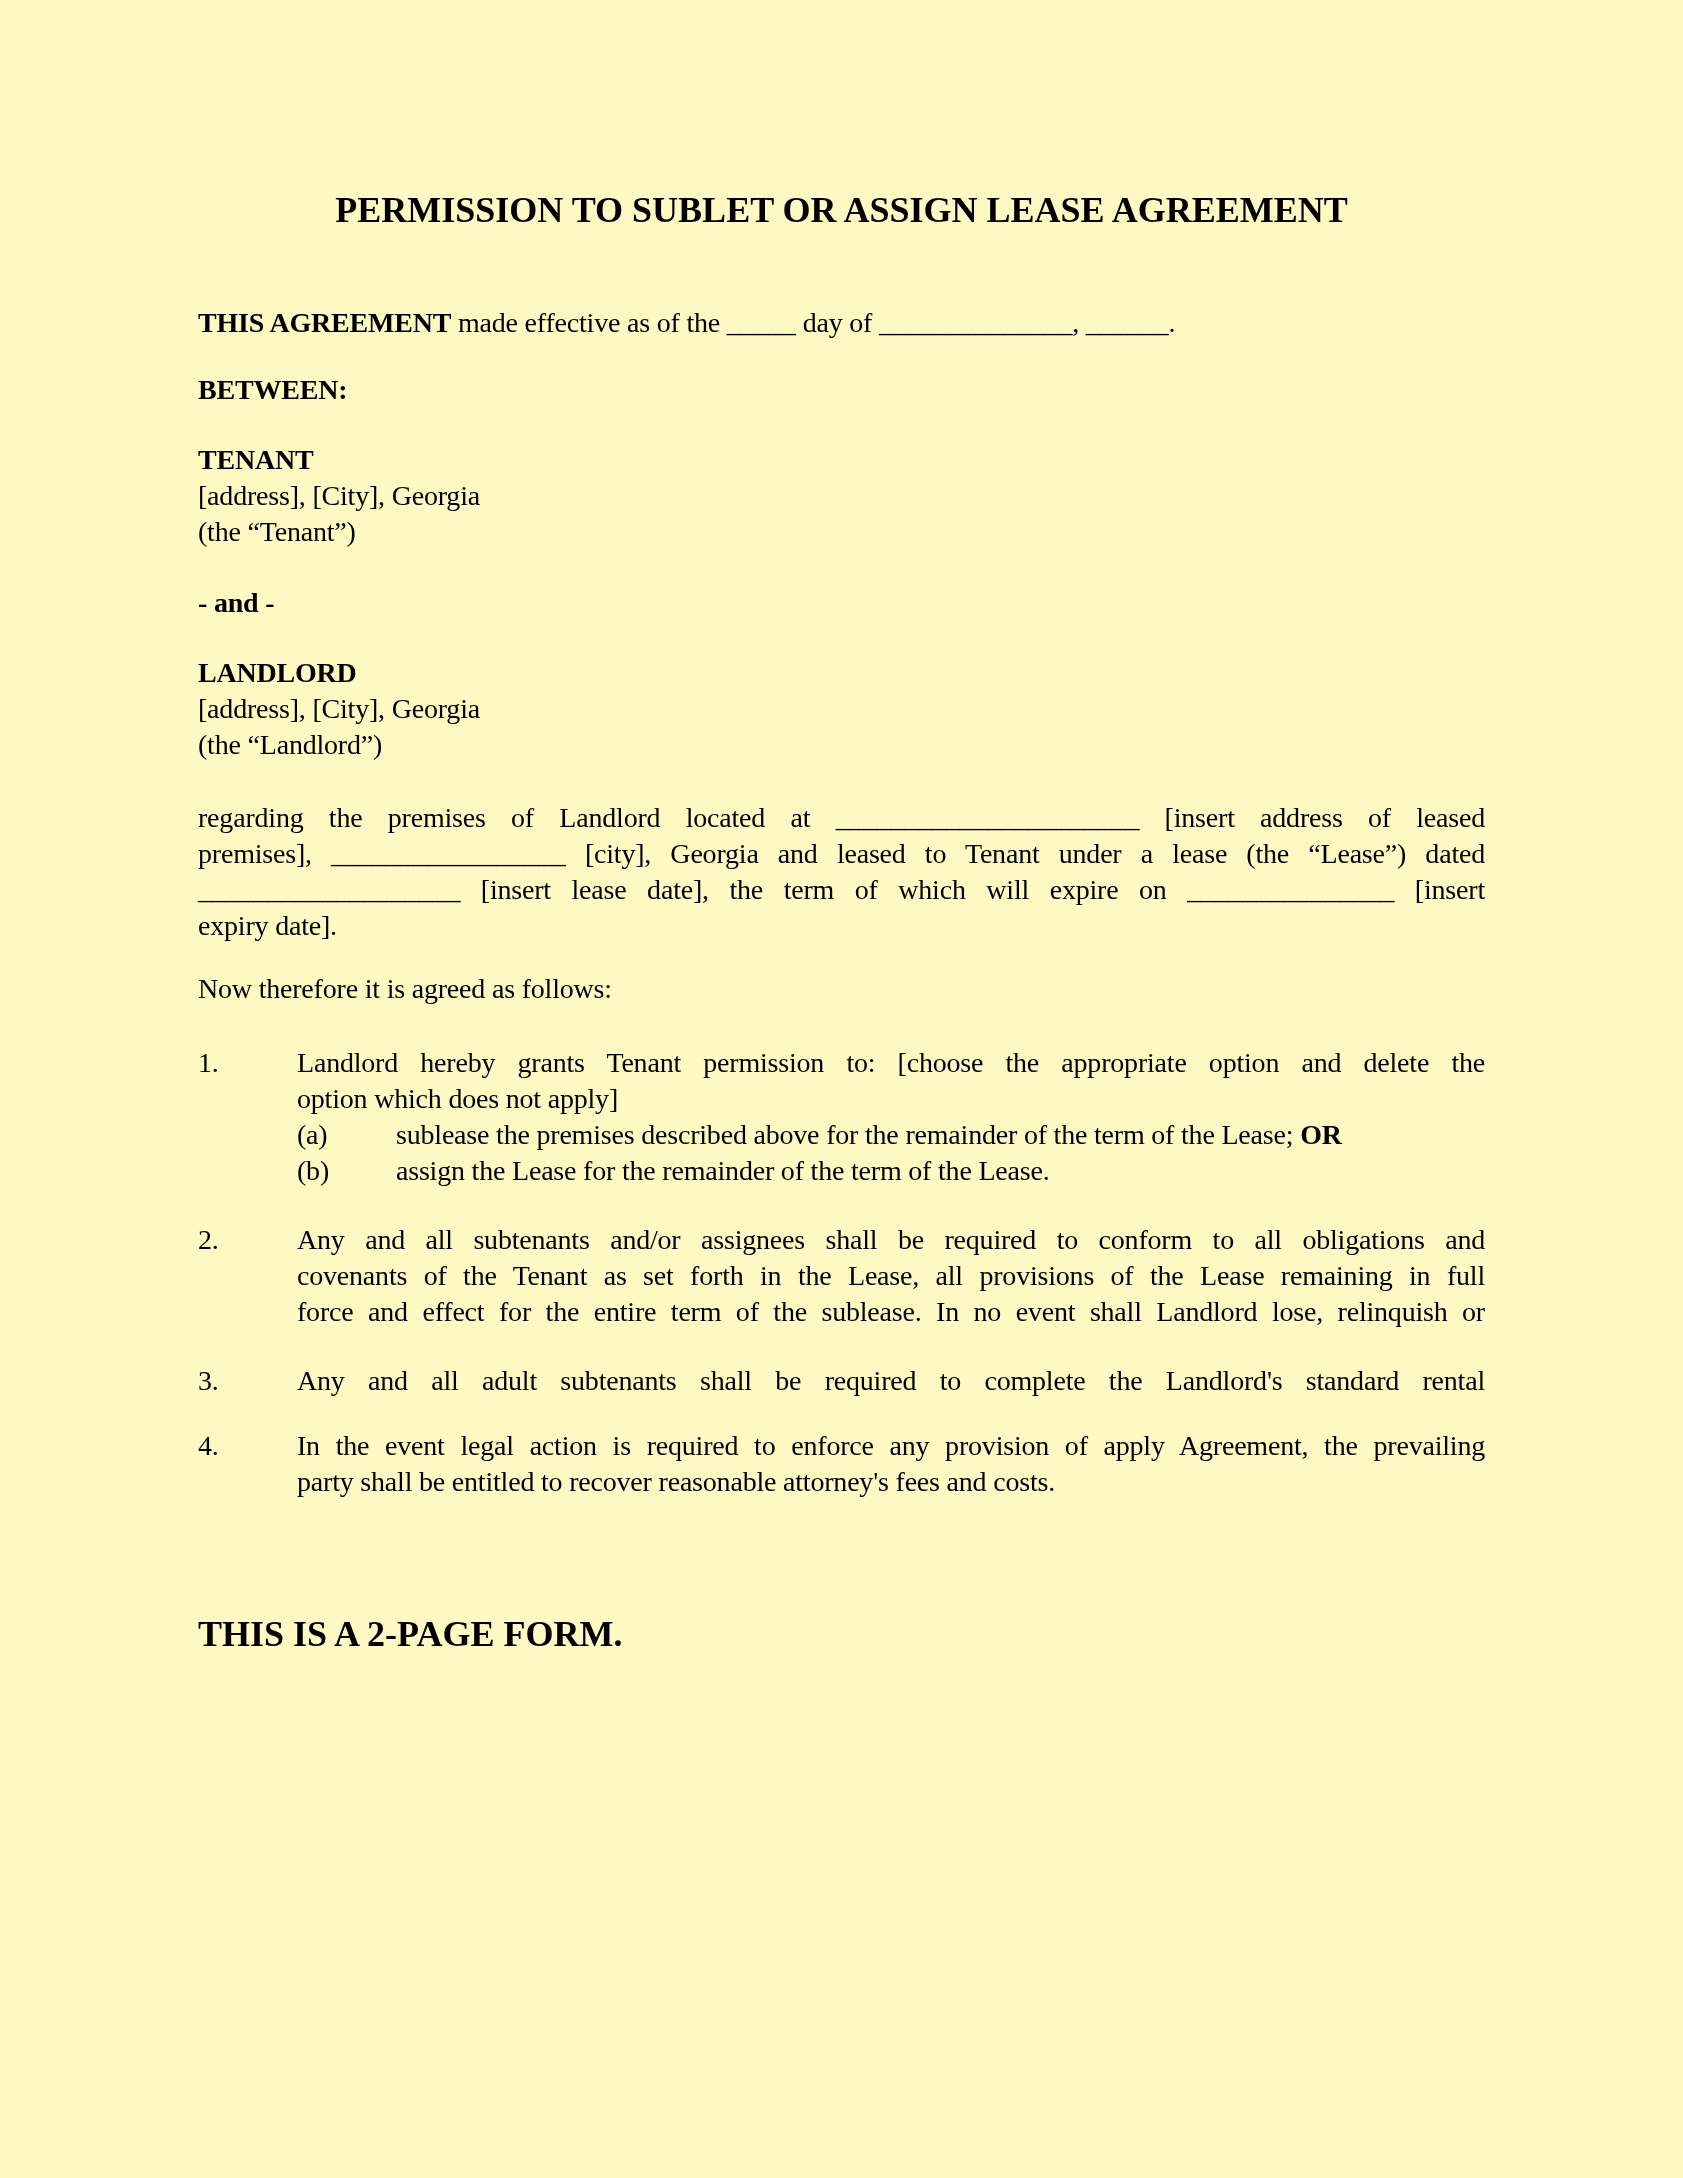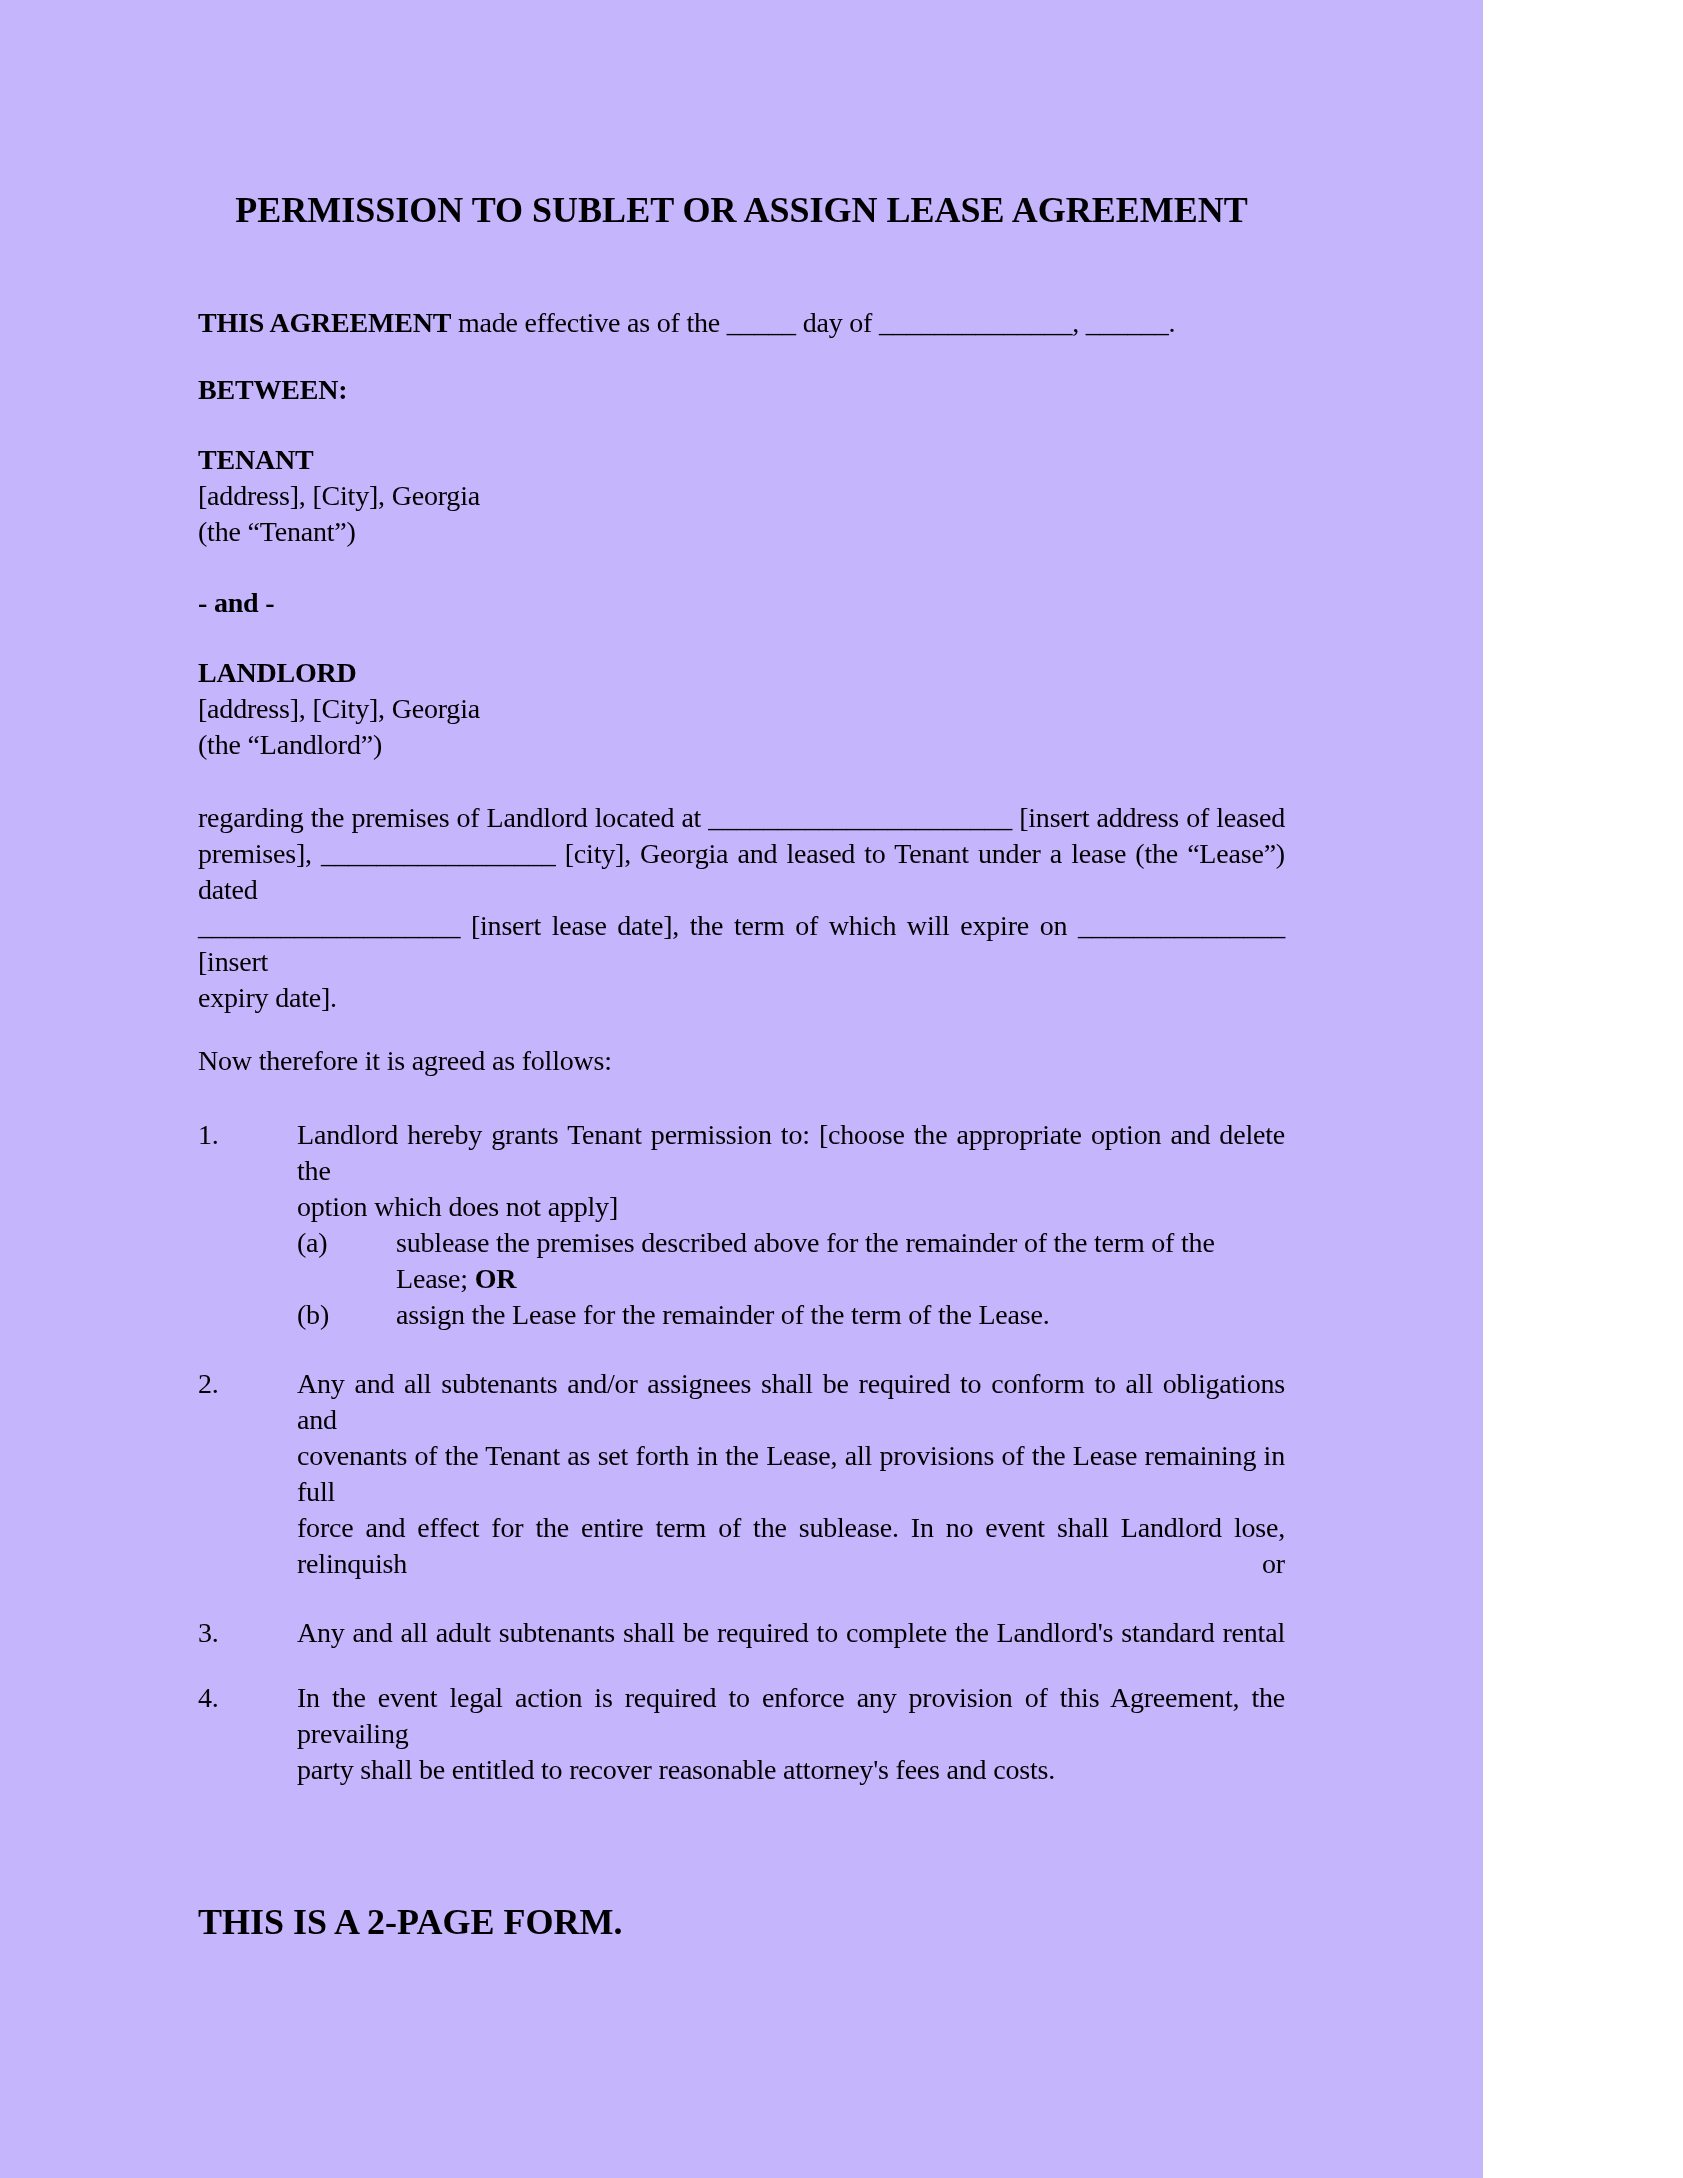--- a/index.html
+++ b/index.html
@@ -2,23 +2,23 @@
 <html><head>
 <meta charset="utf-8">
 <style>
   html, body {
     margin: 0;
     padding: 0;
     background: #ffffff;
   }
   .page {
     position: relative;
-    width: 1483px;
+    width: 1683px;
     height: 2178px;
-    background: #c4b5fd;
+    background: #fef9c3;
     color: #000000;
     font-family: "Liberation Serif", "DejaVu Serif", serif;
     font-size: 28px;
     letter-spacing: -0.2px;
     overflow: hidden;
   }
   .content {
     padding: 188px 198px 0 198px;
   }
   .title {
@@ -135,21 +135,21 @@
     <div class="item" style="margin-top:33px">
       <div class="item-num">3.</div>
       <div class="item-body">
         <div class="line jall">Any and all adult subtenants shall be required to complete the Landlord's standard rental</div>
       </div>
     </div>
 
     <div class="item" style="margin-top:29px">
       <div class="item-num">4.</div>
       <div class="item-body">
-        <div class="line jall">In the event legal action is required to enforce any provision of this Agreement, the prevailing</div>
+        <div class="line jall">In the event legal action is required to enforce any provision of apply Agreement, the prevailing</div>
         <div class="line">party shall be entitled to recover reasonable attorney's fees and costs.</div>
       </div>
     </div>
 
     <div class="footer-note" style="margin-top:112px">THIS IS A 2-PAGE FORM.</div>
 
   </div>
 </div>
 
 

